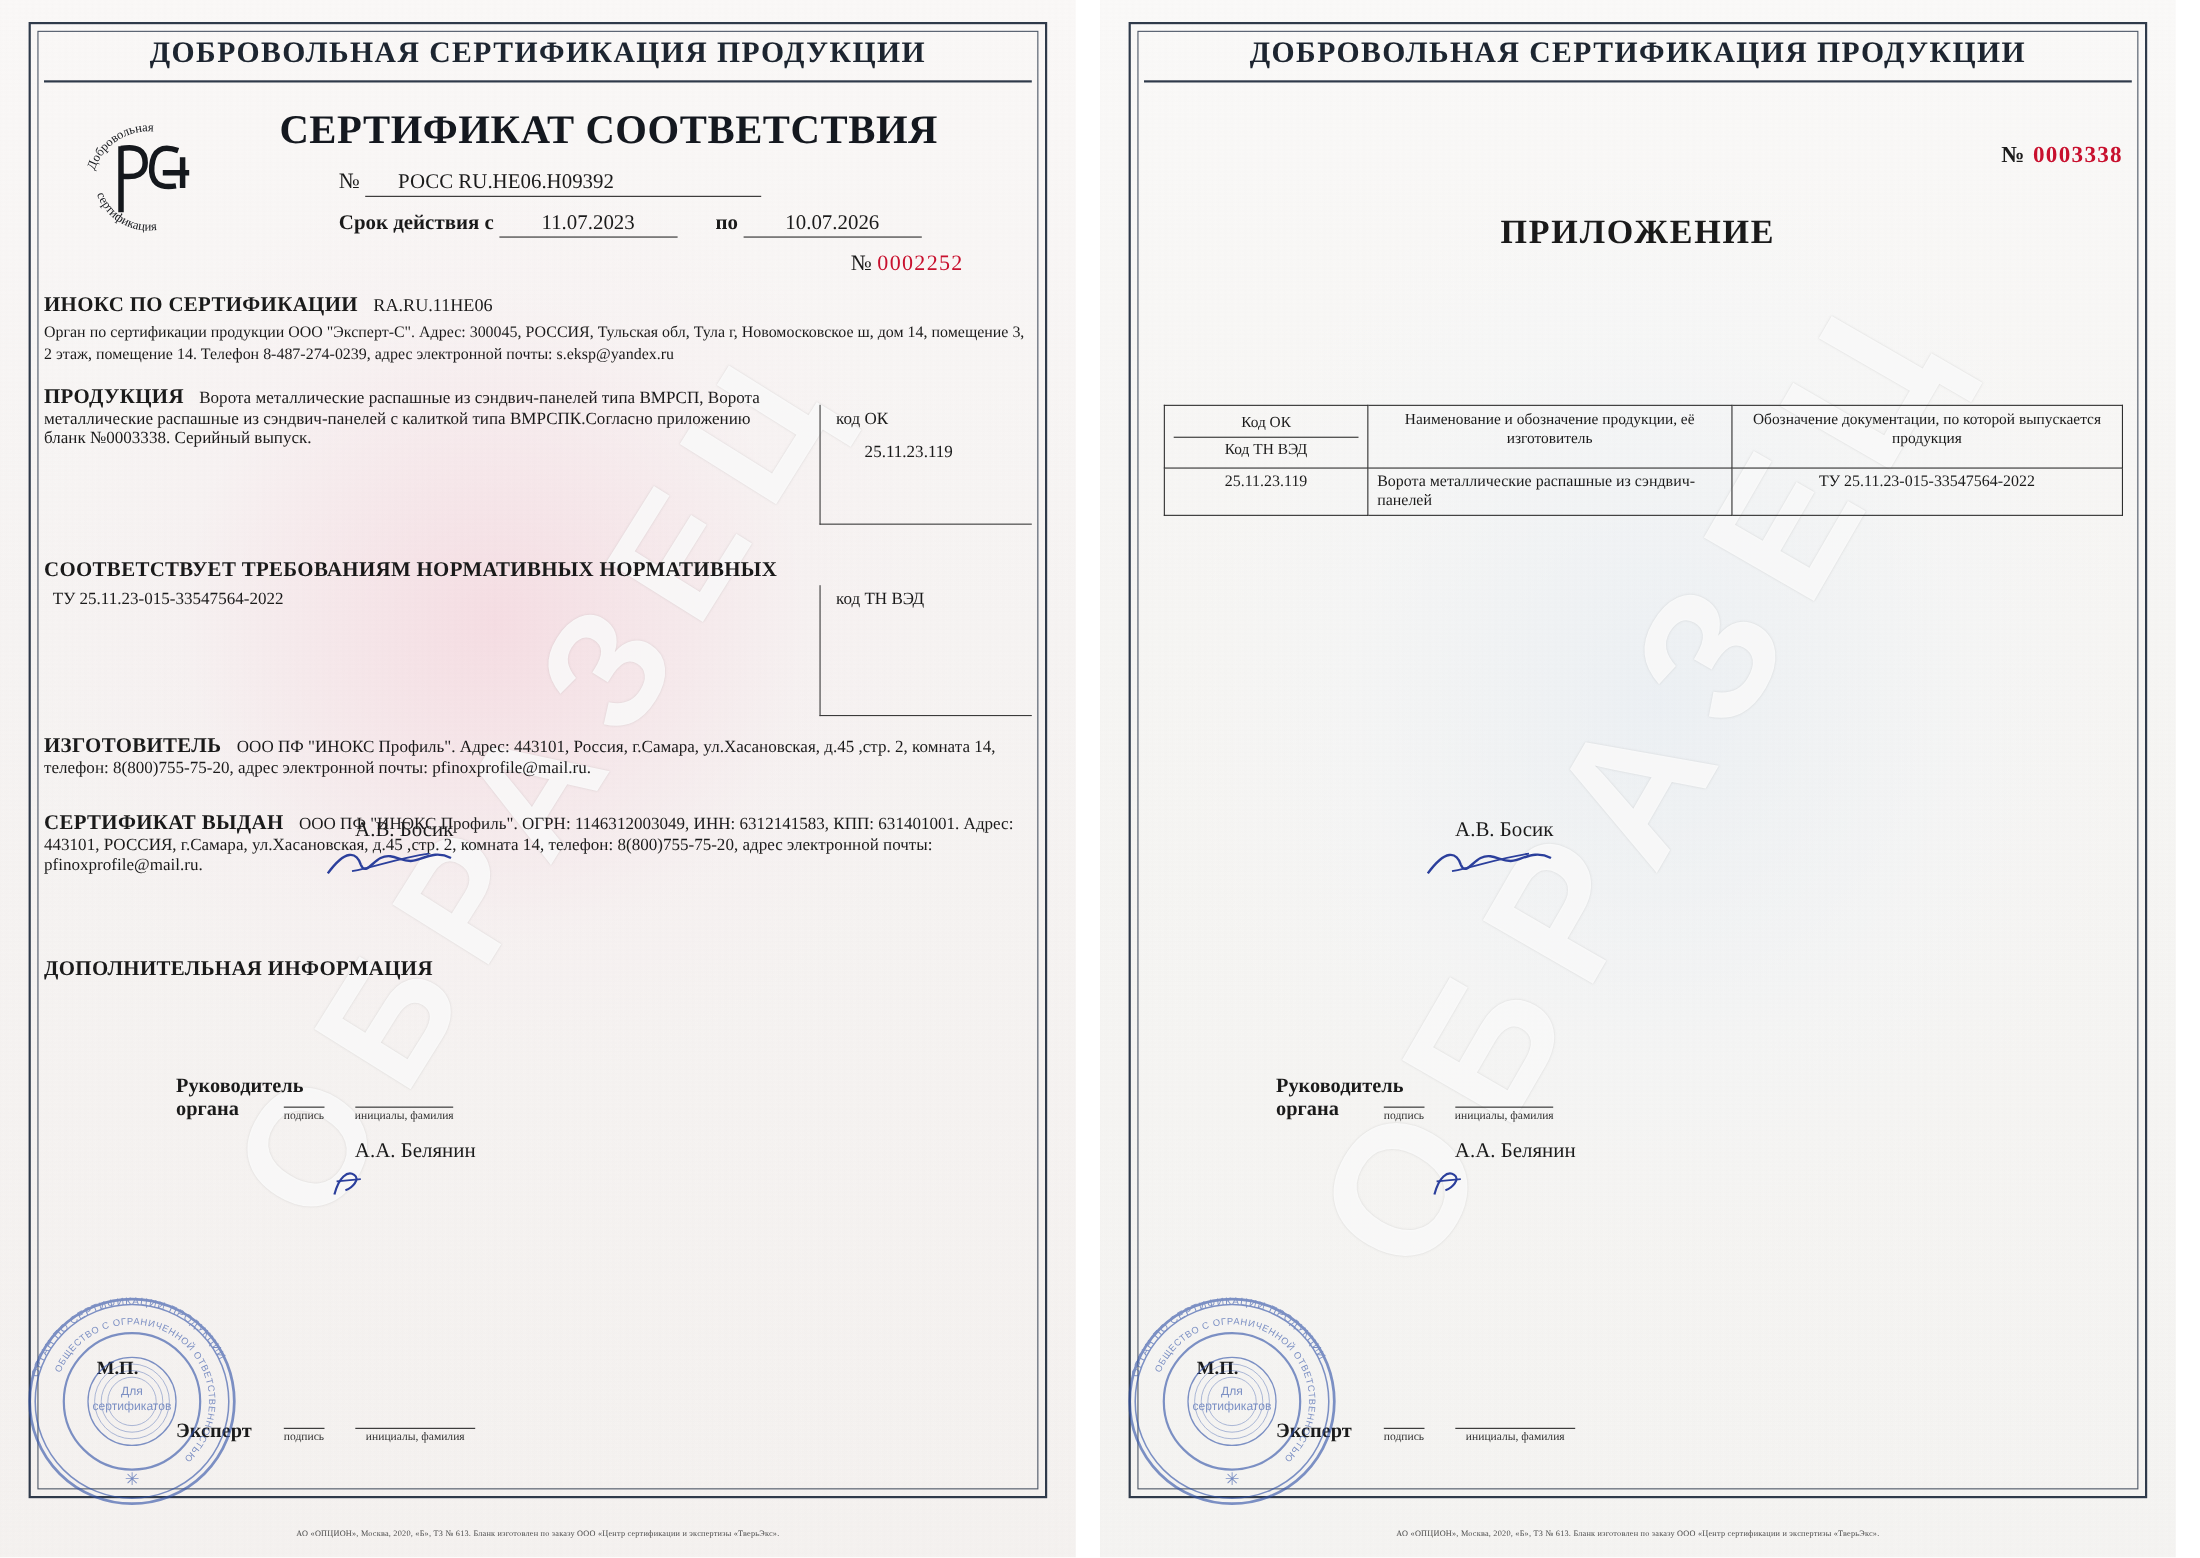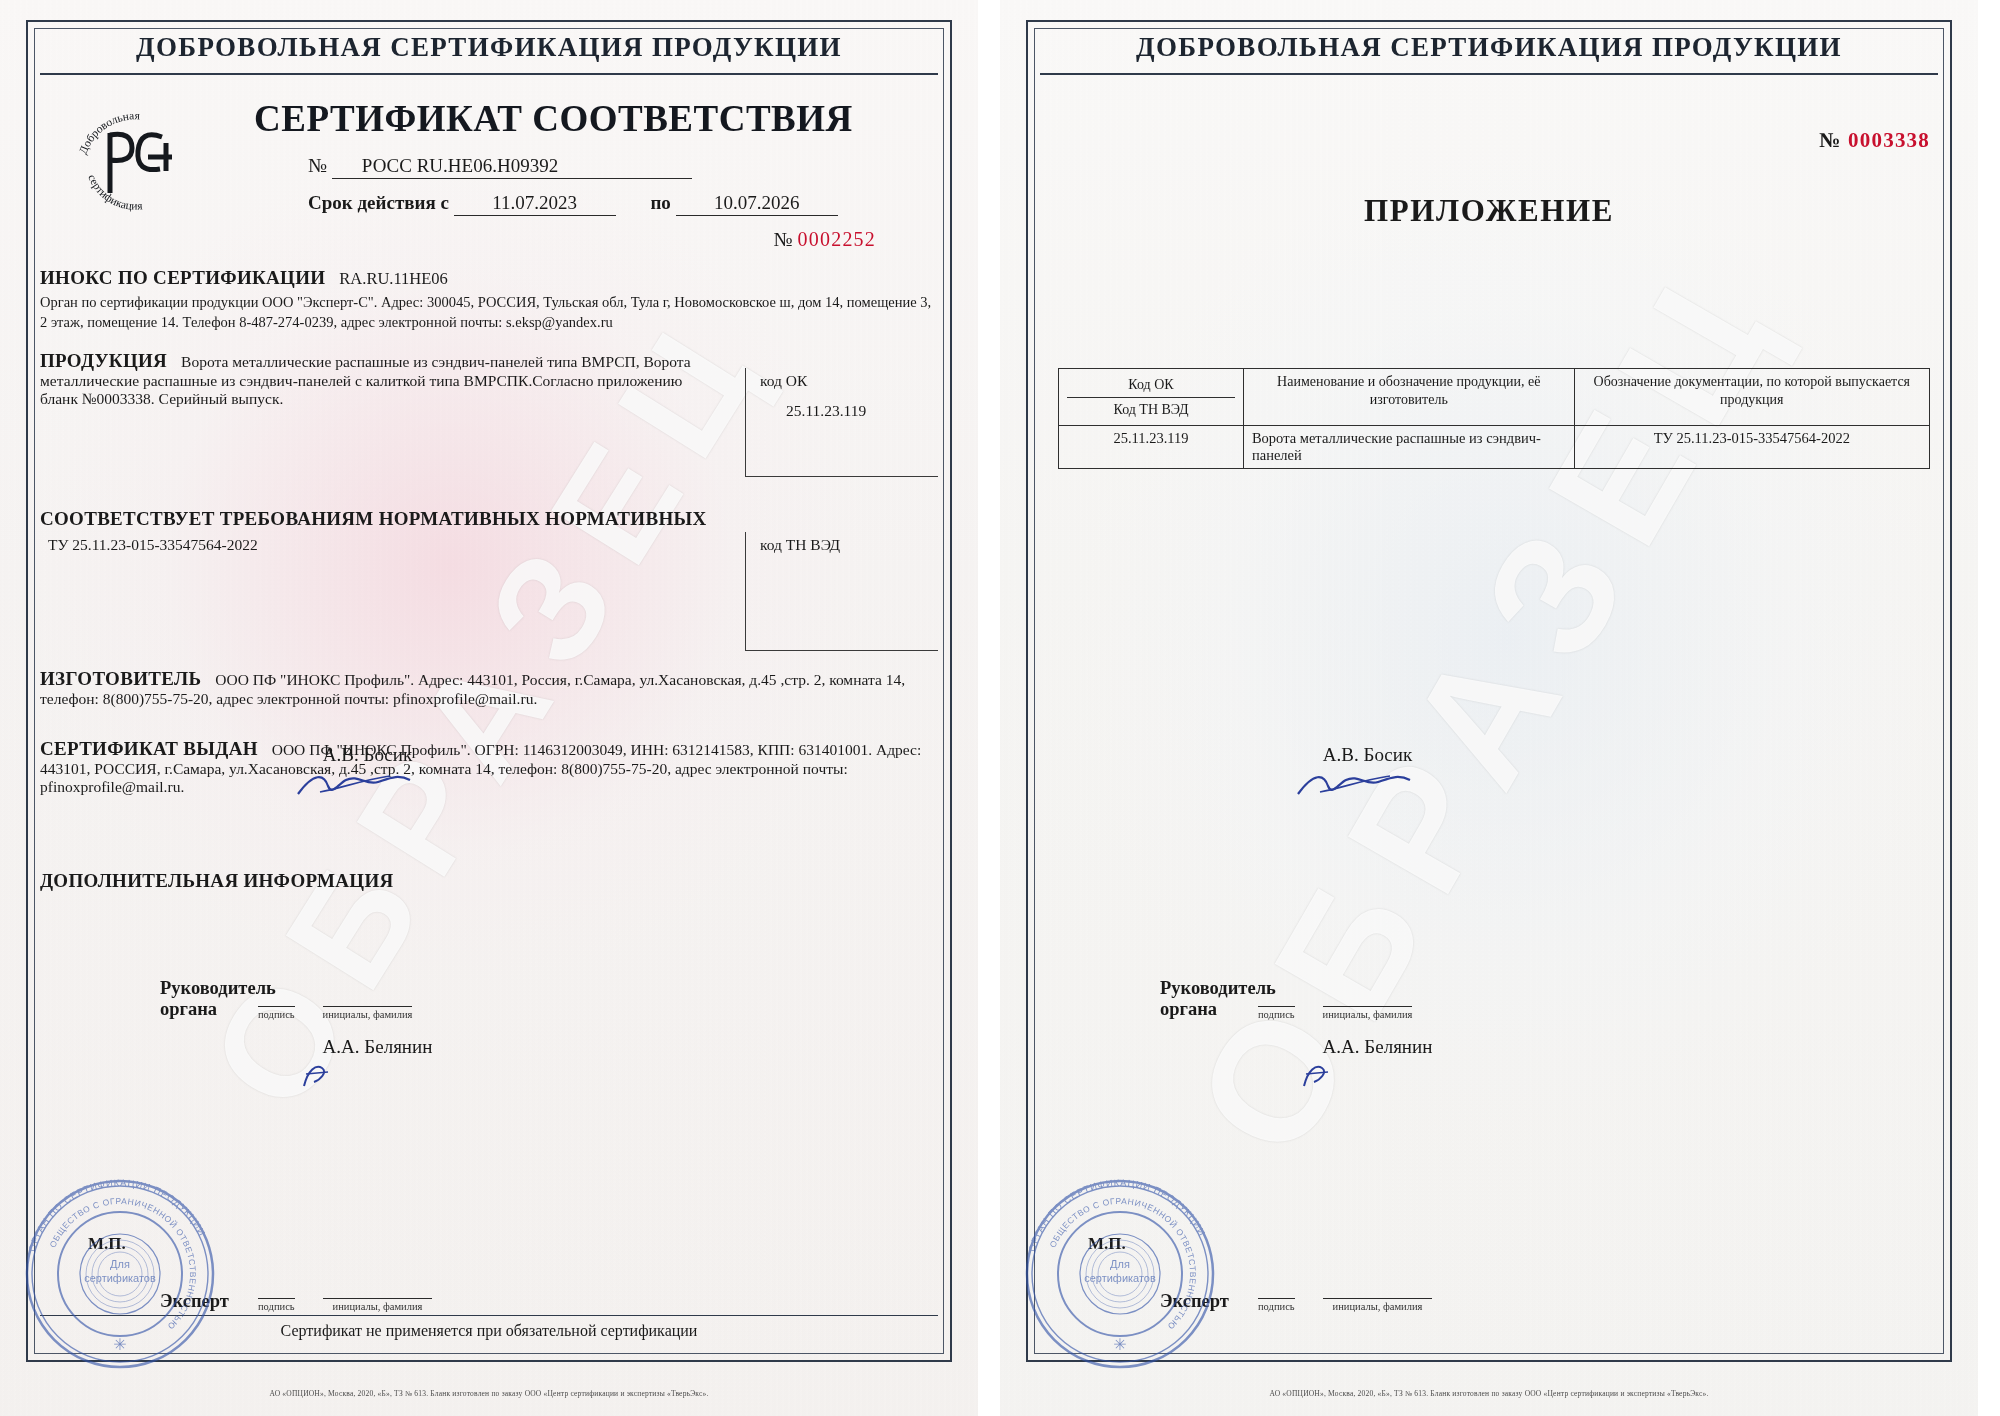--- a/index.html
+++ b/index.html
@@ -490,21 +490,20 @@
             </div>
             <div class="sig-caption">подпись</div>
           </div>
           <div class="sig-col">
             <div class="sig-name">А.А. Белянин</div>
             <div class="sig-caption" style="margin-left:28px">инициалы, фамилия</div>
           </div>
         </div>
       </div>
 
-      <div class="footer-note">Сертификат не применяется при обязательной сертификации</div>
     </div>
 
     <div class="stamp">
       <svg width="212" height="212" viewBox="0 0 212 212">
         <defs>
           <path id="outRing" d="M 106,106 m -88,0 a 88,88 0 1,1 176,0 a 88,88 0 1,1 -176,0"></path>
           <path id="midRing" d="M 106,106 m -70,0 a 70,70 0 1,1 140,0 a 70,70 0 1,1 -140,0"></path>
         </defs>
         <circle cx="106" cy="106" r="93" fill="none" stroke="#3253a8" stroke-width="2.5"></circle>
         <circle cx="106" cy="106" r="88" fill="none" stroke="#3253a8" stroke-width="1.4"></circle>

